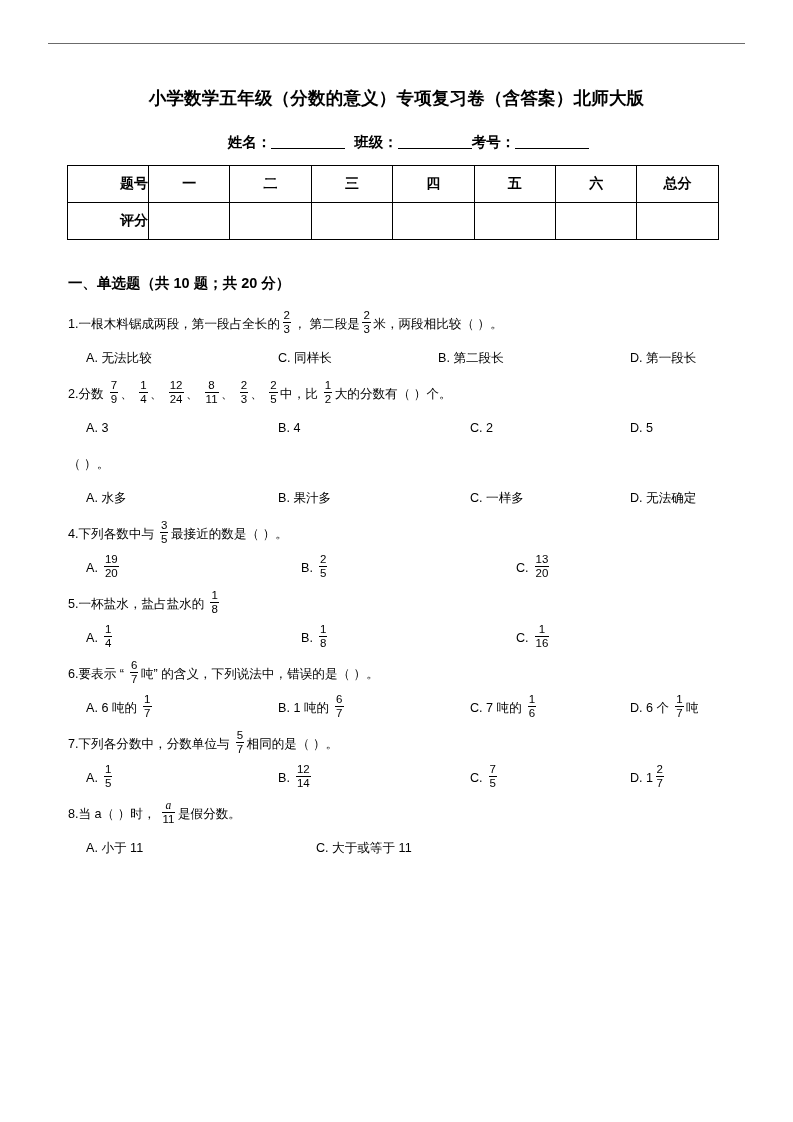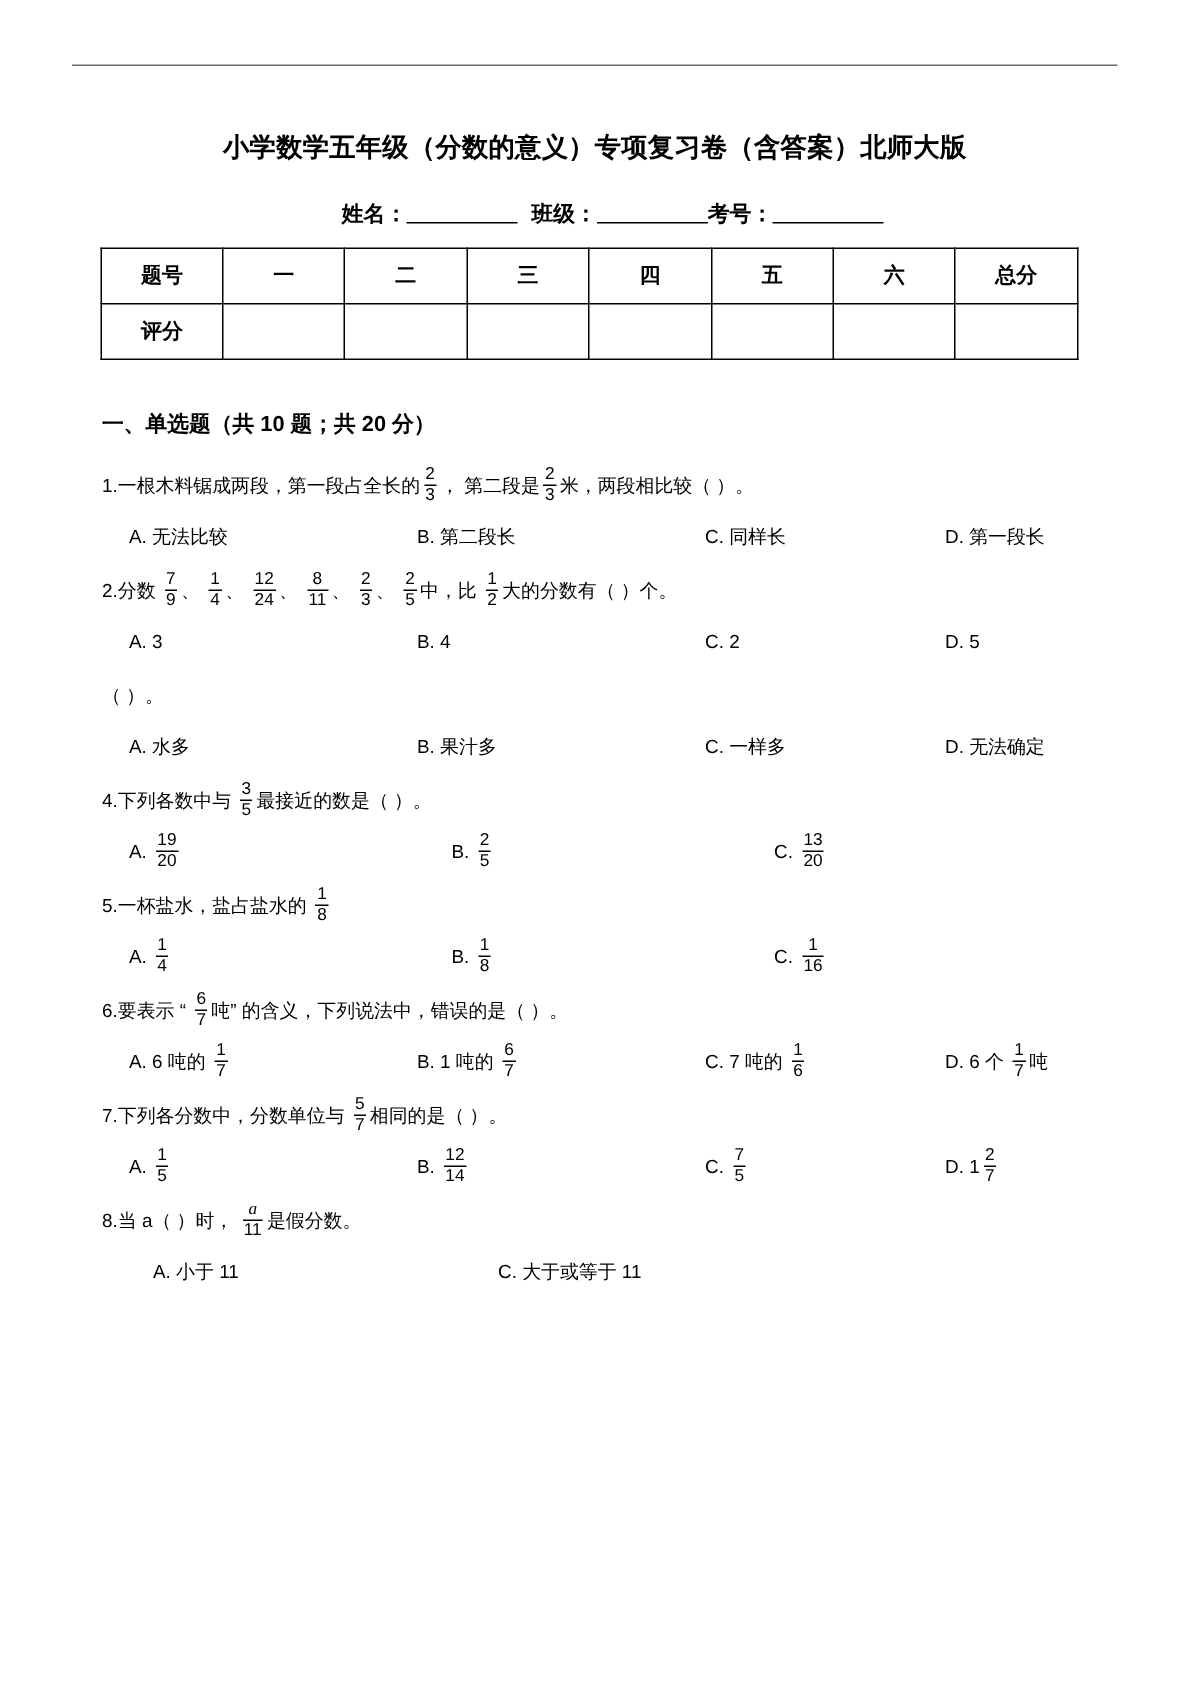--- a/index.html
+++ b/index.html
@@ -77,21 +77,21 @@
   }
   .score-table td {
     border: 1.1px solid #000;
     height: 36px;
     text-align: center;
     vertical-align: middle;
     font-size: 14px;
     font-weight: bold;
     padding: 0;
   }
-  .score-table td.label-col { width: 80px; }
+  .score-table td.label-col { width: 80px; text-align: right; }
   .score-table td.data-col  { width: 80.4px; }
 
   
   .content {
     position: absolute;
     left: 68px;
     top: 275px;
     width: 660px;
   }
 
@@ -121,21 +121,21 @@
     margin-top: 4px;
     padding-left: 18px;
   }
   .opt { white-space: nowrap; }
   .opt.c1 { width: 192px; }
   .opt.c2 { width: 192px; }
   .opt.c3 { width: 160px; }
   .opt.c4 { width: auto; }
 
   
-  .q-options.three .opt.c1 { width: 230px; margin-left: 16px; }
+  .q-options.three .opt.c1 { width: 230px; }
   .q-options.three .opt.c2 { width: 230px; }
   .q-options.three .opt.c3 { width: auto; }
 
   .q-options.three-wide .opt.c1 { width: 215px; }
   .q-options.three-wide .opt.c2 { width: 215px; }
   .q-options.three-wide .opt.c3 { width: auto; }
 
   
   .frac {
     display: inline-block;
@@ -207,22 +207,22 @@
     </tbody>
   </table>
 
   <div class="content">
     <div class="section-heading">一、单选题（共 10 题；共 20 分）</div>
     <div id="questions-host">
         <div class="question">
           <p class="q-stem"><span>1.</span><span>一根木料锯成两段，第一段占全长的</span><span class="frac"><span class="num">2</span><span class="den">3</span></span><span>，  第二段是</span><span class="frac"><span class="num">2</span><span class="den">3</span></span><span>米，两段相比较（     ）。</span></p>
           <div class="q-options">
             <div class="opt c1"><span>A. 无法比较</span></div>
+            <div class="opt c3"><span>C. 同样长</span></div>
             <div class="opt c2"><span>B. 第二段长</span></div>
-            <div class="opt c3"><span>C. 同样长</span></div>
             <div class="opt c4"><span>D. 第一段长</span></div>
           </div>
         </div>
         <div class="question">
           <p class="q-stem"><span>2.</span><span>分数 </span><span class="frac"><span class="num">7</span><span class="den">9</span></span><span>、 </span><span class="frac"><span class="num">1</span><span class="den">4</span></span><span>、 </span><span class="frac"><span class="num">12</span><span class="den">24</span></span><span>、 </span><span class="frac"><span class="num">8</span><span class="den">11</span></span><span>、 </span><span class="frac"><span class="num">2</span><span class="den">3</span></span><span>、 </span><span class="frac"><span class="num">2</span><span class="den">5</span></span><span>中，比 </span><span class="frac"><span class="num">1</span><span class="den">2</span></span><span>大的分数有（     ）个。</span></p>
           <div class="q-options">
             <div class="opt c1"><span>A. 3</span></div>
             <div class="opt c2"><span>B. 4</span></div>
             <div class="opt c3"><span>C. 2</span></div>
             <div class="opt c4"><span>D. 5</span></div>

